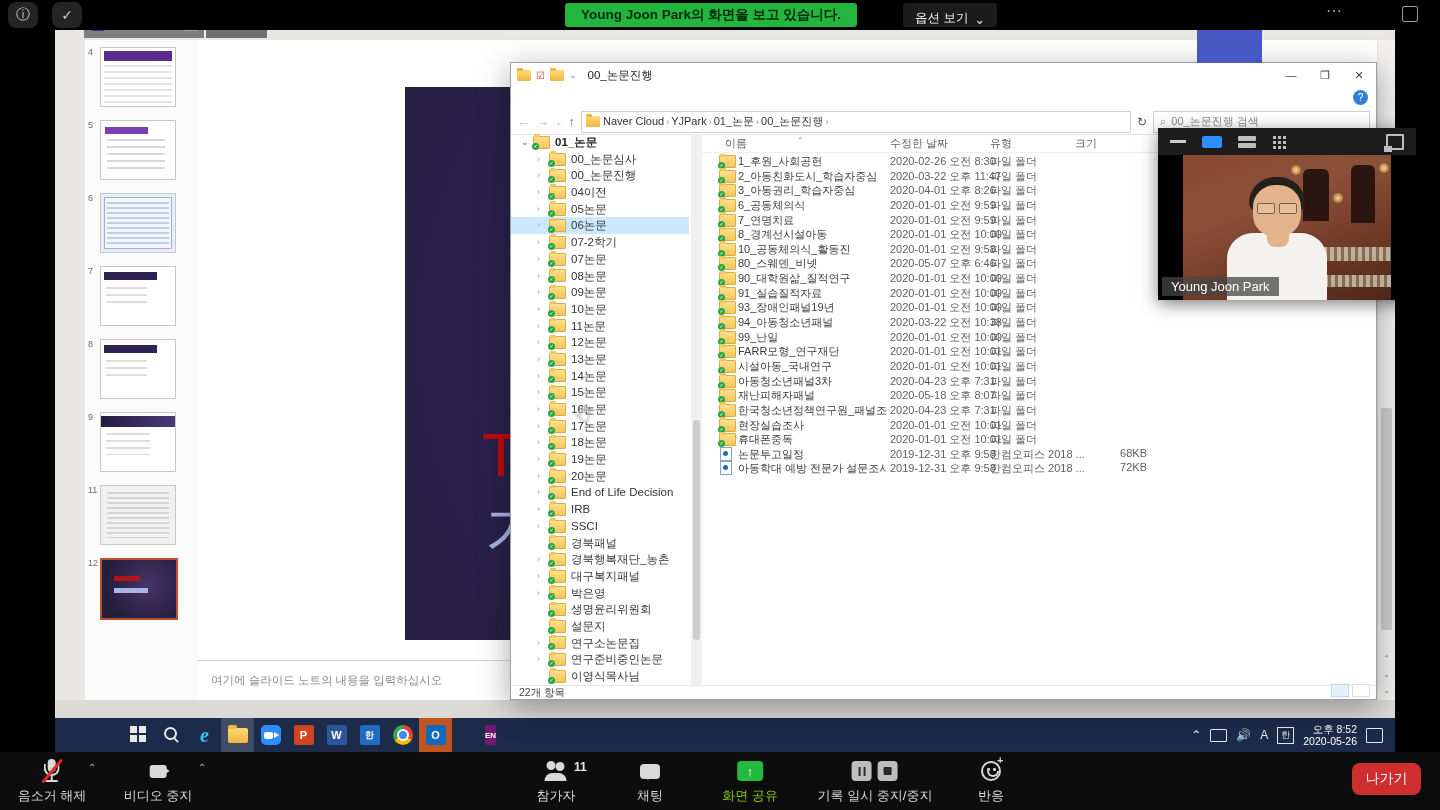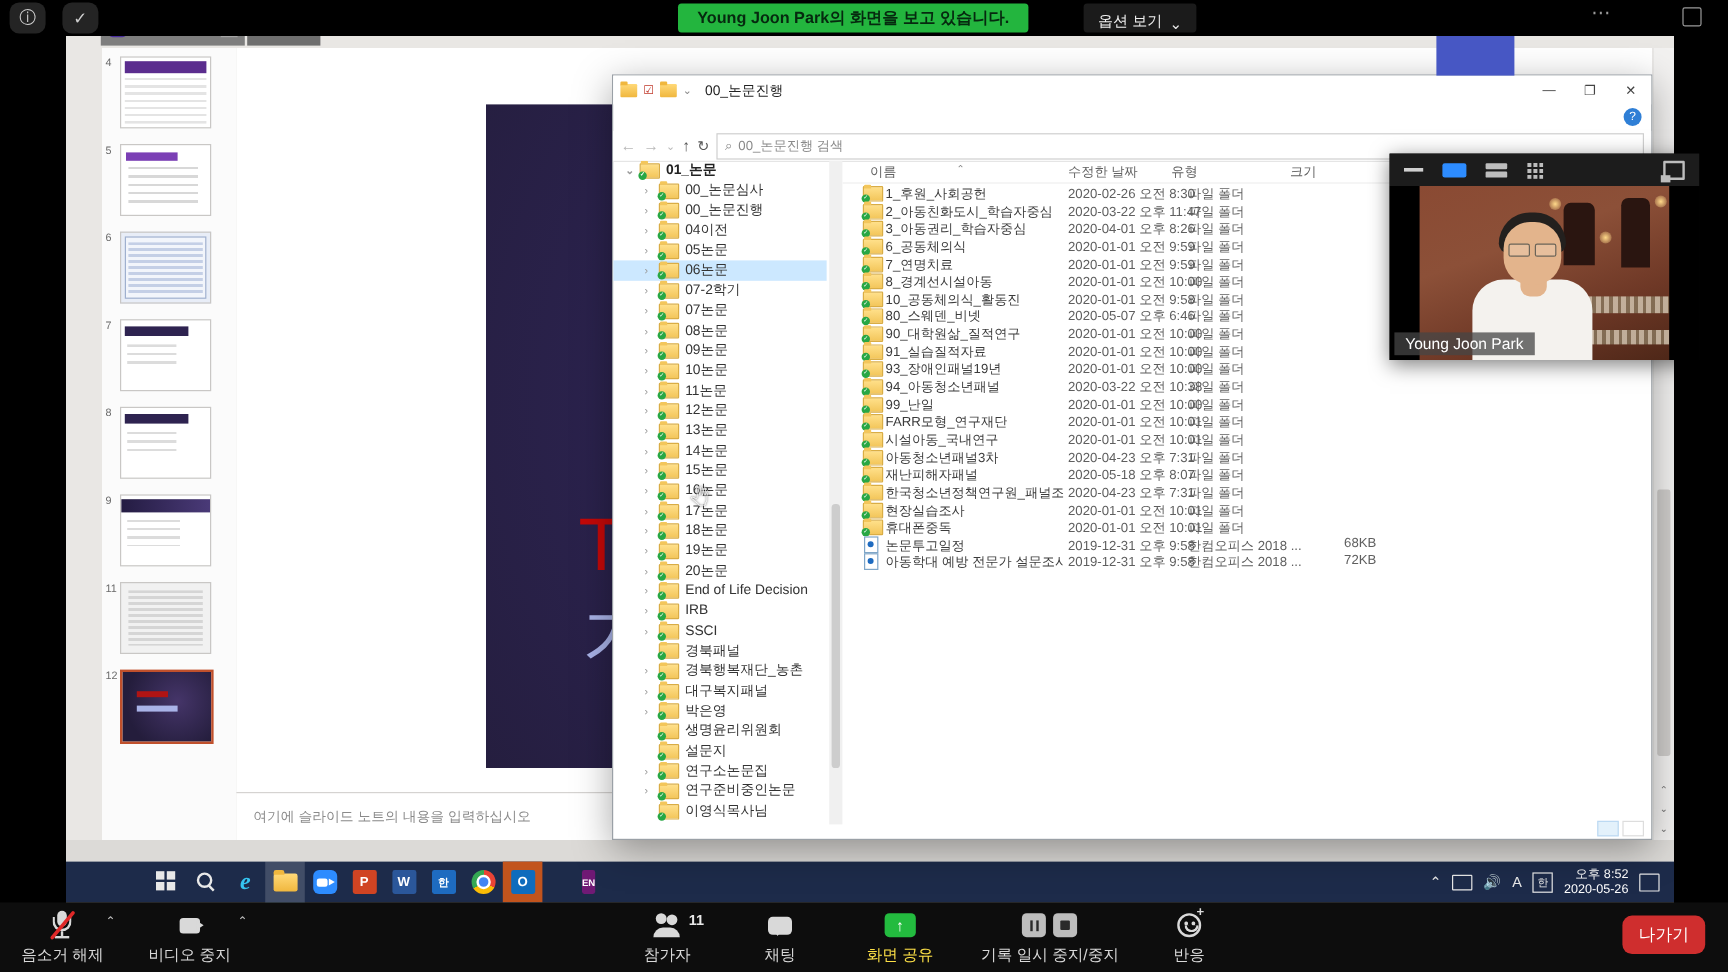--- a/index.html
+++ b/index.html
@@ -125,21 +125,21 @@
   .f-ico{position:relative;width:15px;height:11px;background:linear-gradient(#ffe08a,#f3c65b);border:0.5px solid #d9ad45;border-radius:1px;margin-right:5px;flex:0 0 15px;}
   .f-ico::before{content:"";position:absolute;left:0;top:-2.5px;width:6px;height:3px;background:#f3c65b;border-radius:1px 1px 0 0;}
   .f-ico .chk{position:absolute;left:-2px;bottom:-2px;width:7px;height:7px;border-radius:50%;background:#28a745;color:#fff;
               font-size:5px;line-height:7px;text-align:center;}
   #tree-scroll{position:absolute;left:180px;top:71px;width:11px;height:553px;background:#f0f0f0;}
   #tree-scroll .tthumb{position:absolute;left:2px;width:7px;top:286px;height:220px;background:#cdcdcd;border-radius:3px;}
   
   #files{position:absolute;left:191px;top:71px;right:0;bottom:14px;overflow:hidden;}
   #fhead{position:relative;height:18px;border-bottom:1px solid #eee;color:#616161;font-size:11px;}
   #fhead span{position:absolute;top:2px;}
-  .fh-name{left:23px;} .fh-date{left:188px;} .fh-type{left:274px;} .fh-size{left:373px;}
+  .fh-name{left:23px;} .fh-date{left:188px;} .fh-type{left:288px;} .fh-size{left:373px;}
   .sort-caret{position:absolute;left:95px;top:-3px;color:#888;font-size:8px;}
   .frow{position:relative;height:14.65px;font-size:11px;color:#3b3b3b;}
   .frow .cell{position:absolute;top:1px;white-space:nowrap;}
   .c-name{left:36px;max-width:148px;overflow:hidden;}
   .c-date{left:188px;color:#5f5f5f;}
   .c-type{left:288px;color:#5f5f5f;}
   .c-size{left:373px;width:72px;text-align:right;color:#5f5f5f;}
   .frow .f-ico{position:absolute;left:17px;top:2px;margin:0;}
   .hwp-ico{position:absolute;left:18px;top:1px;width:10px;height:12px;background:#fff;border:1px solid #7fa6c8;}
   .hwp-ico::before{content:"";position:absolute;left:2px;top:3px;width:5px;height:5px;background:#1e6bc0;border-radius:50%;}
@@ -209,21 +209,21 @@
   .cam-b::after{content:"";position:absolute;right:-7px;top:2px;border:4.5px solid transparent;border-left:6px solid #d9d9d9;}
   .ppl{position:relative;width:24px;height:20px;}
   .ppl i{position:absolute;width:9px;height:9px;border-radius:50%;background:#d9d9d9;}
   .ppl i:first-child{left:2px;top:0;}
   .ppl i:last-child{left:11px;top:1px;}
   .ppl::after{content:"";position:absolute;left:0;bottom:0;width:22px;height:8px;border-radius:8px 8px 0 0;background:#d9d9d9;}
   .pcount{position:absolute;left:30px;top:2px;font-size:12px;font-weight:bold;color:#e8e8e8;}
   .chat-b{width:20px;height:15px;background:#d9d9d9;border-radius:4px;position:relative;}
   .chat-b::after{content:"";position:absolute;left:4px;bottom:-5px;border:4px solid transparent;border-top:6px solid #d9d9d9;}
   .share-b{width:26px;height:20px;background:#23bb3f;border-radius:4px;color:#fff;display:flex;align-items:center;justify-content:center;font-size:13px;font-weight:bold;}
-  .zlabel.green{color:#fde047;}
+  .zlabel.green{color:#84cc16;}
   .recbtns{display:flex;gap:6px;}
   .rb{width:20px;height:20px;background:#bdbdbd;border-radius:4px;display:flex;align-items:center;justify-content:center;}
   .rb .pz{width:7px;height:9px;border-left:2.5px solid #2a2a2a;border-right:2.5px solid #2a2a2a;box-sizing:border-box;}
   .rb .sq{width:8px;height:8px;background:#2a2a2a;border-radius:1px;}
   .smile{position:relative;width:20px;height:20px;border:2px solid #d9d9d9;border-radius:50%;box-sizing:border-box;}
   .smile::before{content:"";position:absolute;left:4px;top:5px;width:2.5px;height:2.5px;background:#d9d9d9;border-radius:50%;box-shadow:6px 0 #d9d9d9;}
   .smile::after{content:"";position:absolute;left:4px;top:8px;width:8px;height:4px;border:2px solid #d9d9d9;border-top:none;border-radius:0 0 8px 8px;}
   .smile-plus{position:absolute;left:16px;top:-4px;color:#d9d9d9;font-size:11px;font-weight:bold;}
   #leave-btn{position:absolute;left:1352px;top:11px;width:69px;height:32px;background:#cf2e2e;border-radius:8px;color:#fff;
              font-size:14px;display:flex;align-items:center;justify-content:center;}
@@ -354,20 +354,24 @@
         <span class="wbtn">❐</span>
         <span class="wbtn">✕</span>
       </div>
     </div>
     <div id="help-q">?</div>
     <div id="ex-addr">
       <span class="nav-ar">←</span>
       <span class="nav-ar">→</span>
       <span class="nav-ar" style="font-size:9px">⌄</span>
       <span class="nav-ar up">↑</span>
+      <div id="addr-box">
+        <span class="mini-folder"></span>
+        <span id="crumbs"><span>Naver Cloud</span><span class="crumb-sep">›</span><span>YJPark</span><span class="crumb-sep">›</span><span>01_논문</span><span class="crumb-sep">›</span><span>00_논문진행</span><span class="crumb-sep">›</span></span>
+      </div>
       <span id="refresh-ico">↻</span>
       <div id="search-box">
         <span>⌕</span>
         <span>00_논문진행 검색</span>
       </div>
     </div>
 
     <div id="tree">
         <div class="tree-item root">
           <span class="expander">⌄</span>
@@ -804,20 +808,23 @@
           <div class="frow">
             <span class="hwp-ico"></span>
             <span class="cell c-name">아동학대 예방 전문가 설문조사 설문지</span>
             <span class="cell c-date">2019-12-31 오후 9:58</span>
             <span class="cell c-type">한컴오피스 2018 ...</span>
             <span class="cell c-size">72KB</span>
           </div>
         </div>
     </div>
 
+    <div id="ex-status">
+      <span>22개 항목</span>
+    </div>
     <div id="view-toggles">
       <span class="vt"></span>
       <span class="vt plain"></span>
     </div>
   </div>
 
   <div id="hand">🖑</div>
 
   <div id="recwidget">
     <div id="rec-left">

